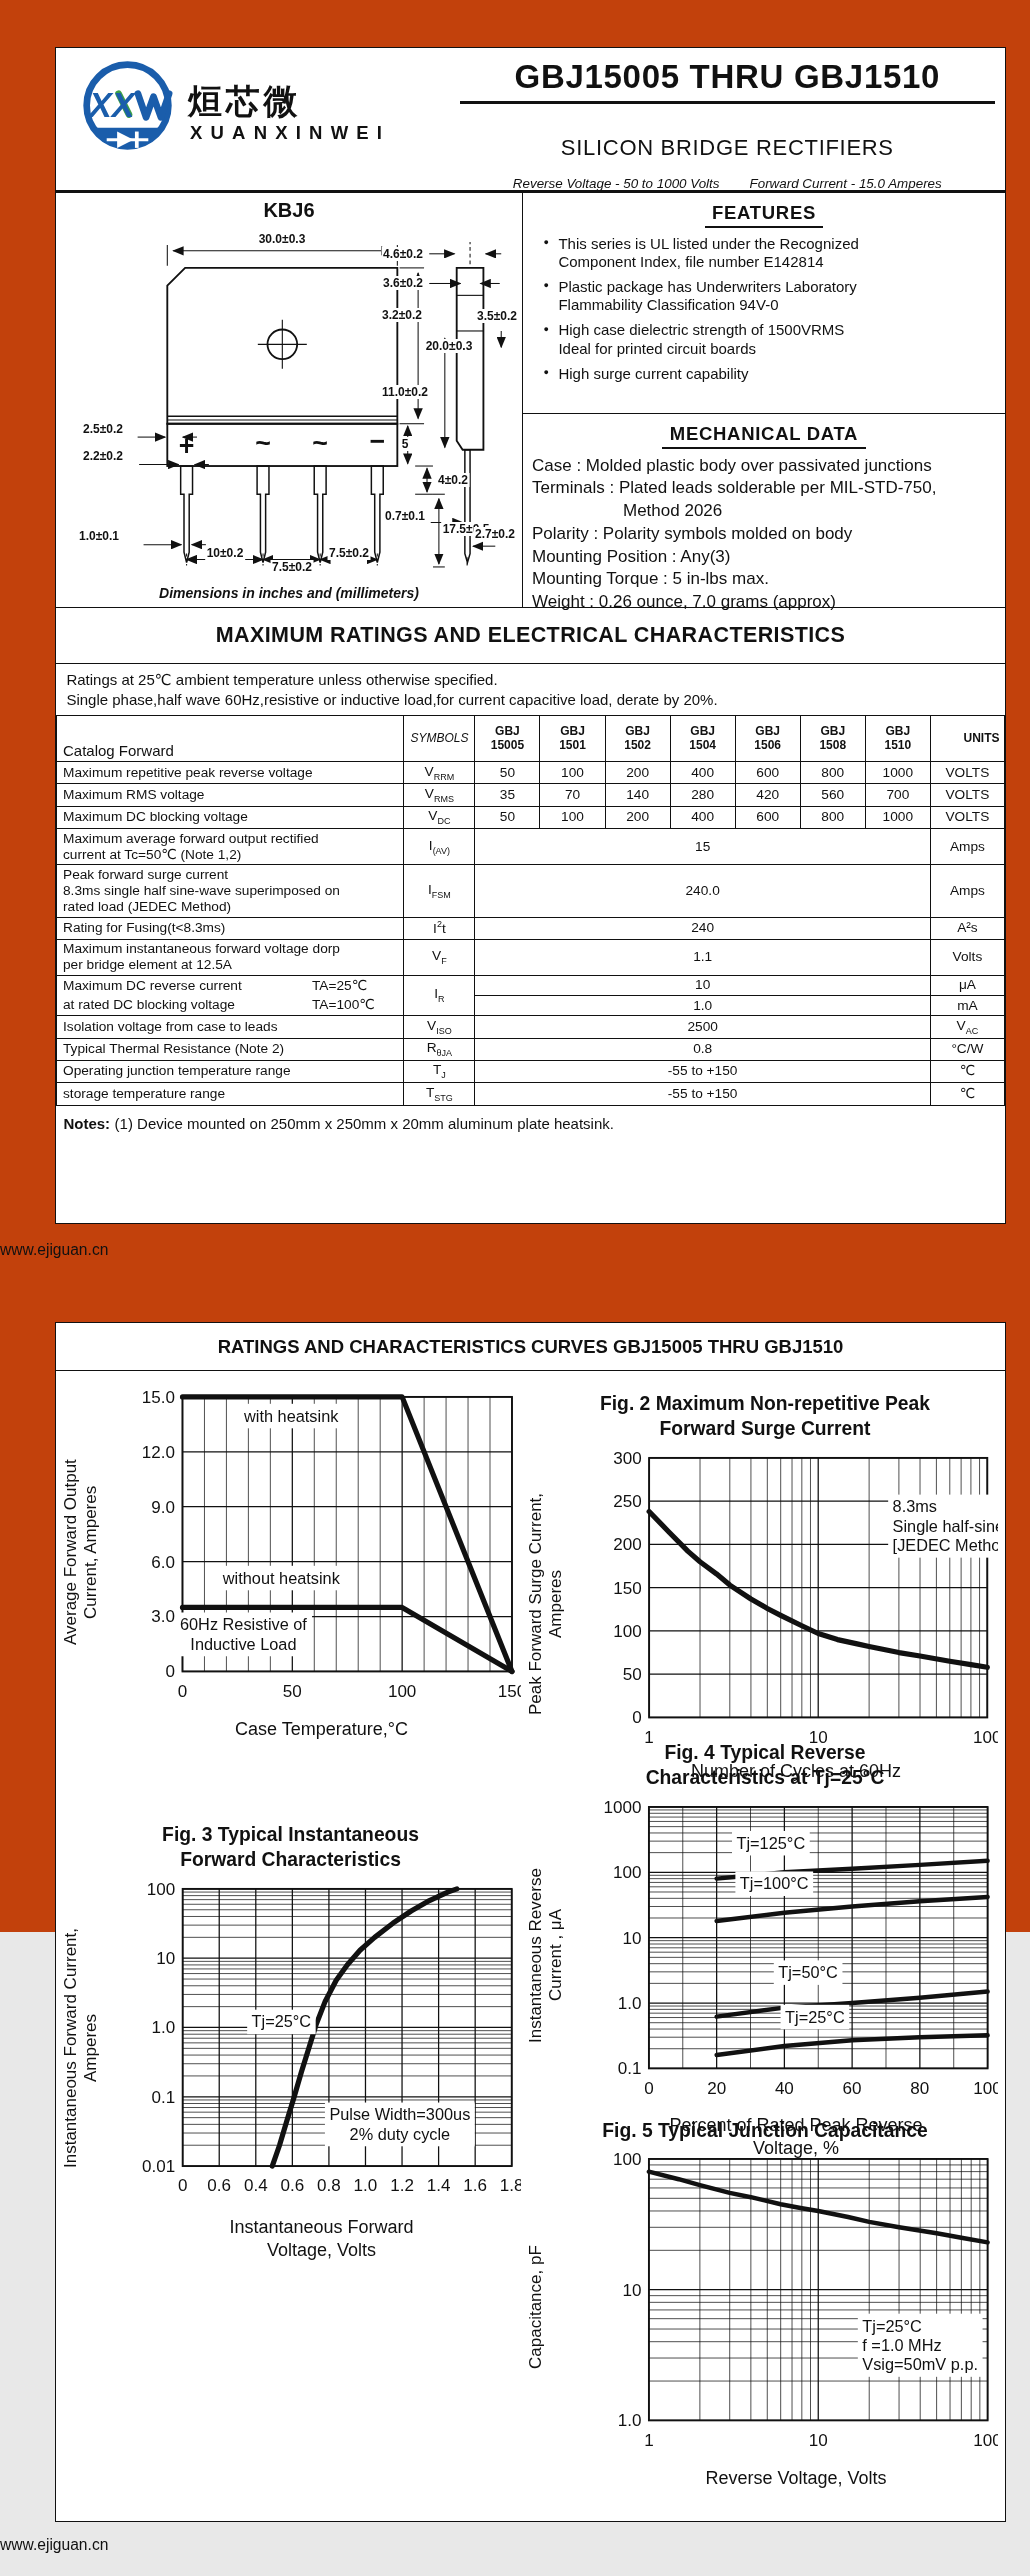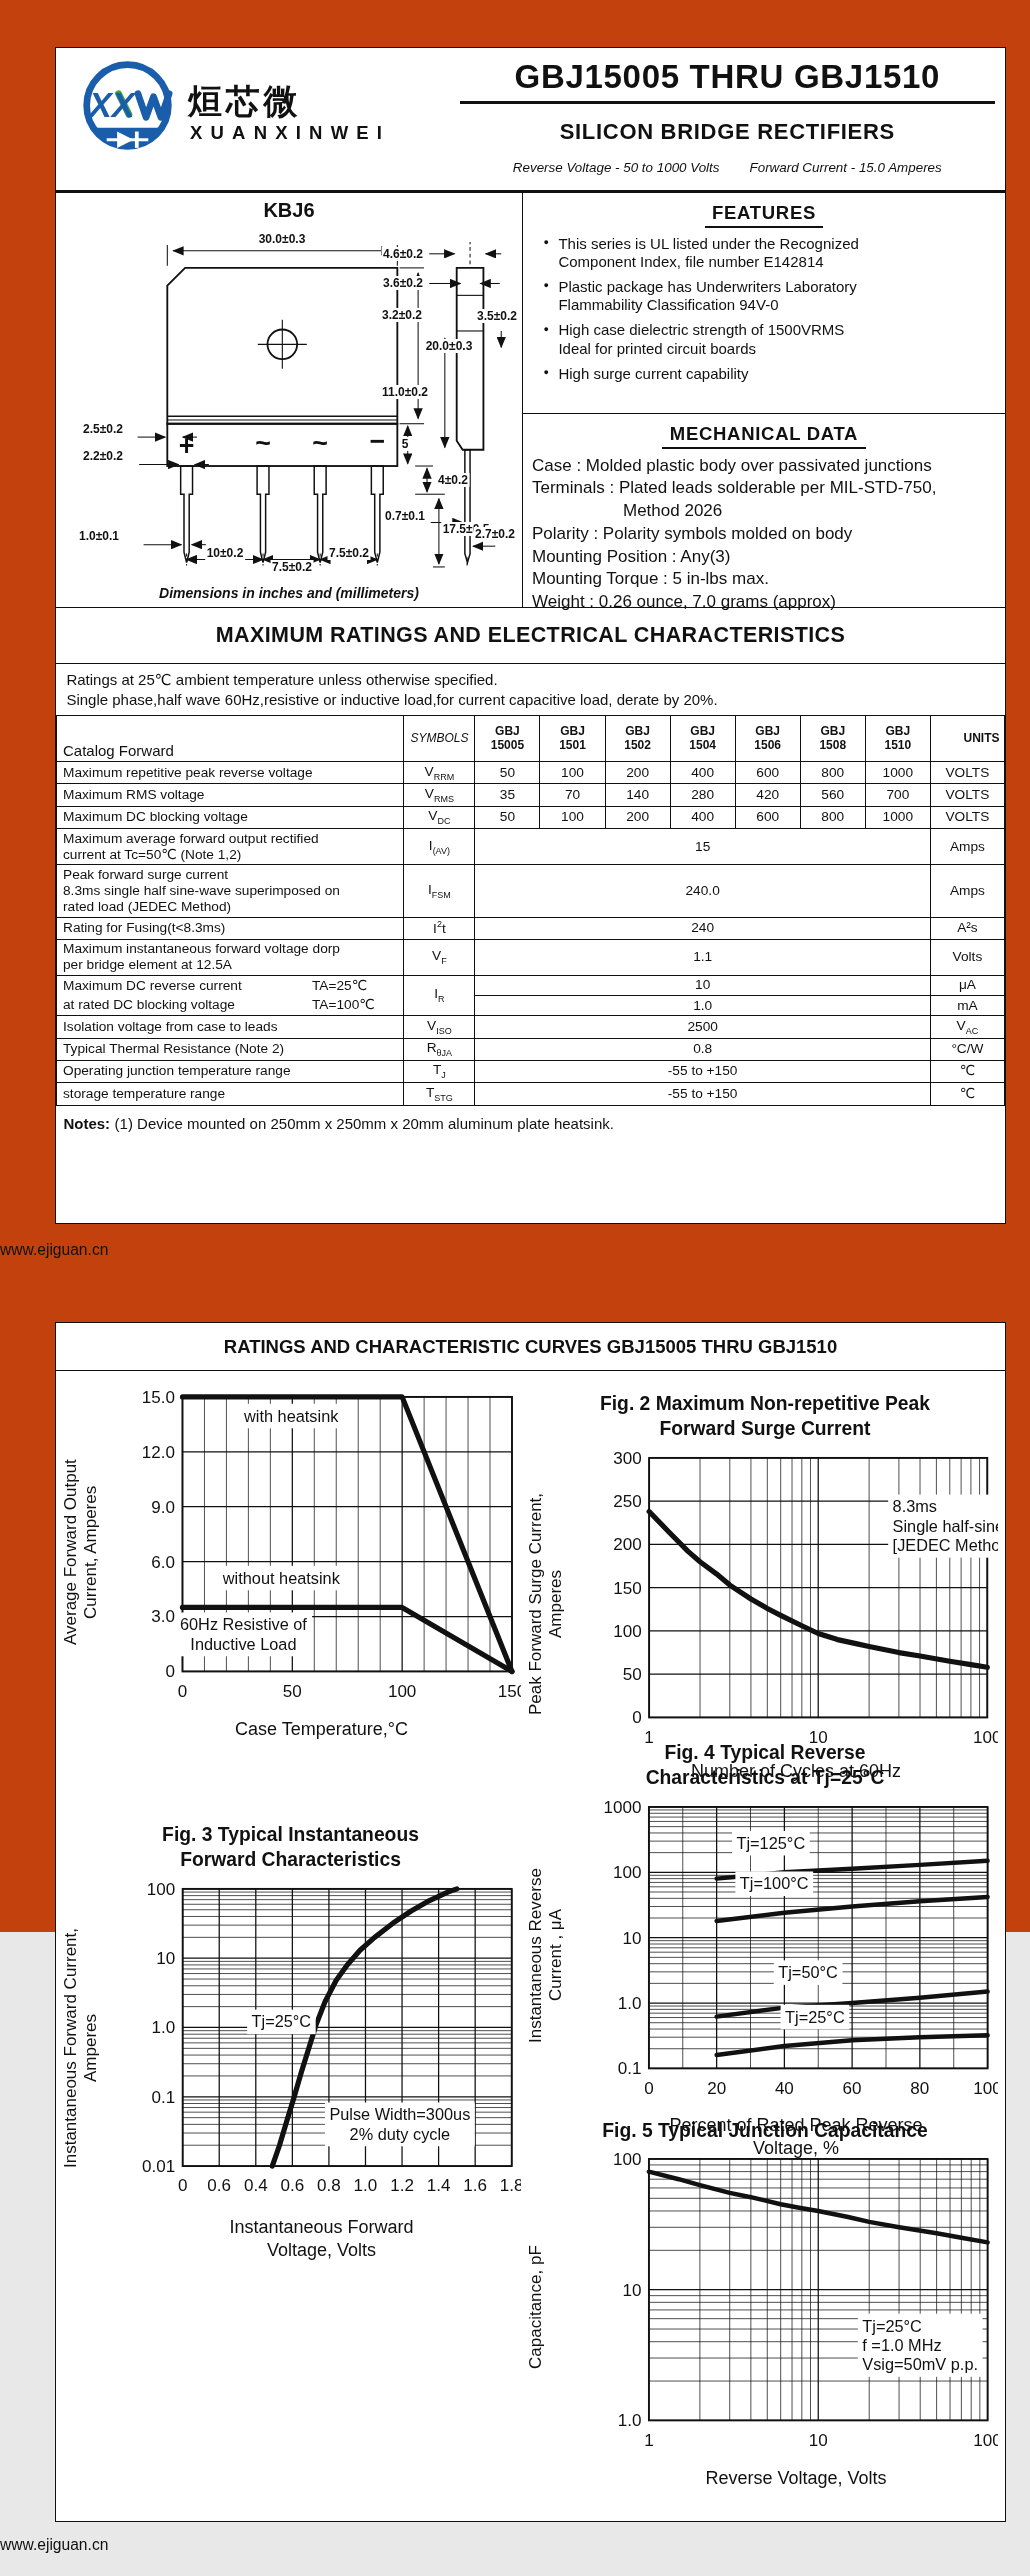--- a/index.html
+++ b/index.html
@@ -13,21 +13,21 @@
   #url1{top:1241px}
   #url2{top:2536px}
 
   
   .hdr{height:145px;position:relative;border-bottom:3.7px solid #111}
   .logo-svg{position:absolute;left:21px;top:10.4px}
   .brand-cn{position:absolute;left:132px;top:31px;font-size:34px;font-weight:bold;letter-spacing:3.7px;font-family:"DejaVu Sans",sans-serif}
   .brand-en{position:absolute;left:134px;top:74px;font-size:18.5px;letter-spacing:8.2px;font-weight:bold}
   .hdr-right{position:absolute;left:404px;right:10.4px;top:10.4px;text-align:center}
   .hdr-title{font-size:33px;font-weight:bold;letter-spacing:0.7px;padding-bottom:4.5px;border-bottom:3.7px solid #111}
-  .hdr-sub{font-size:22px;font-weight:bold;margin-top:15px;letter-spacing:0.7px}
+  .hdr-sub{font-size:22px;font-weight:normal;margin-top:31px;letter-spacing:0.7px}
   .hdr-tag{font-size:13.4px;font-style:italic;margin-top:15px;display:flex;justify-content:center;gap:30px}
 
   
   .cols{display:flex;height:415px;border-bottom:1.5px solid #111}
   .col-l{width:467px;border-right:1.5px solid #111;position:relative}
   .col-r{flex:1;position:relative}
   .kbj-name{font-size:20px;font-weight:bold;text-align:center;padding-top:6px}
   .pkg-wrap{position:absolute;left:0;top:34px;width:466px;height:343px}
   .pkg-wrap svg{position:absolute;left:0;top:0}
   .dim{position:absolute;font-size:12px;font-weight:bold;white-space:nowrap;transform:translate(-50%,-50%);background:#fff;padding:0 1.5px}
@@ -369,21 +369,21 @@
           </tr>
         </tbody>
       </table>
 
     <div class="notes"><b>Notes:</b><span>(1) Device mounted on 250mm x 250mm x 20mm aluminum plate heatsink.</span></div>
   </div>
 
   <div class="url" id="url1">www.ejiguan.cn</div>
 
   <div class="sheet" id="sheet2">
-    <div class="band2">RATINGS AND CHARACTERISTIC CURVES GBJ15005 THRU GBJ1510</div>
+    <div class="band2">RATINGS AND CHARACTERISTICS CURVES GBJ15005 THRU GBJ1510</div>
 
     <div class="figblock" id="fig1">
       <div class="figbody" style="height: 328px;">
           <div class="ylab">Average Forward Output
 Current, Amperes</div>
           <svg class="chartsvg" width="398" height="328" viewBox="0 0 536 442">
             <line x1="80" y1="12" x2="80" y2="382" stroke="#111" stroke-width="1.7"></line>
             <line x1="109.6" y1="12" x2="109.6" y2="382" stroke="#111" stroke-width="1"></line>
             <line x1="139.2" y1="12" x2="139.2" y2="382" stroke="#111" stroke-width="1"></line>
             <line x1="168.8" y1="12" x2="168.8" y2="382" stroke="#111" stroke-width="1"></line>

